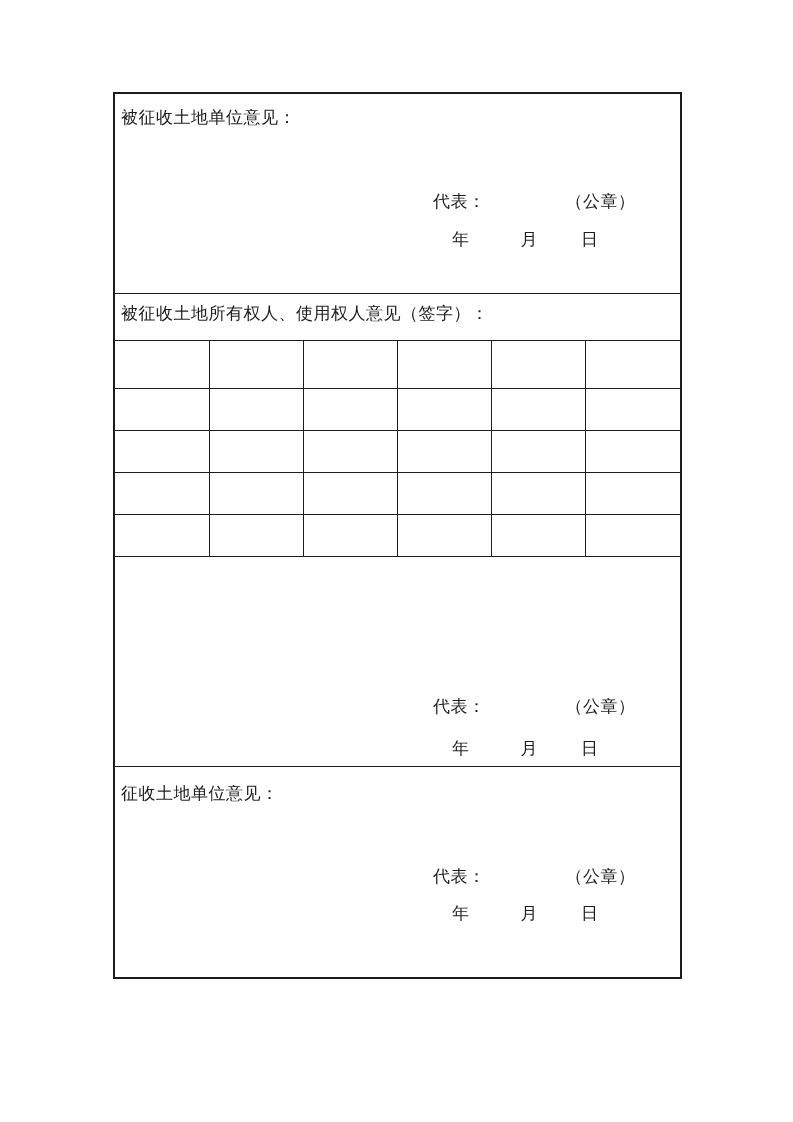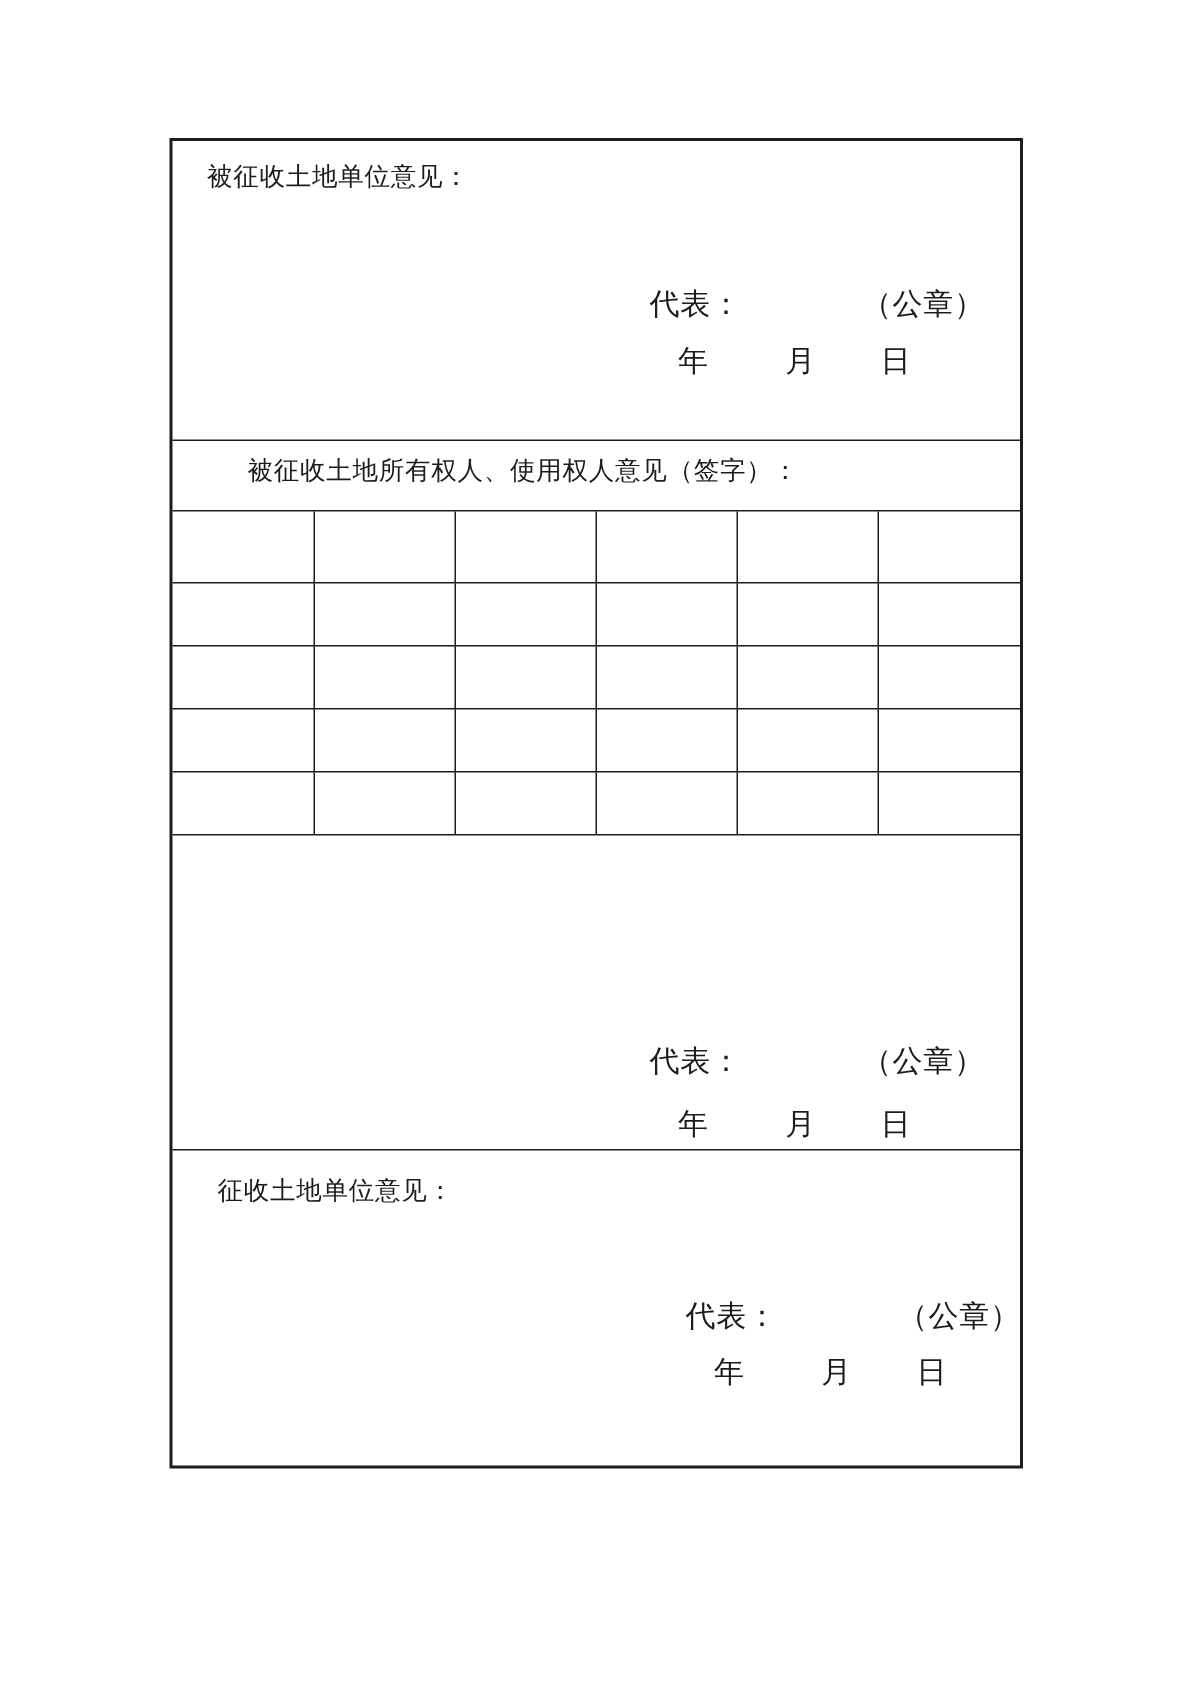--- a/index.html
+++ b/index.html
@@ -26,26 +26,26 @@
     box-sizing: border-box;
   }
   .rule-bottom { border-bottom: 1px solid #1c1c1c; }
   .sec-title {
     font-size: 17px;
     letter-spacing: 0.5px;
     line-height: 1.25;
     white-space: nowrap;
   }
   .s1 { height: 200px; }
-  .s1 .sec-title { padding: 13px 0 0 23px; }
+  .s1 .sec-title { padding: 13px 0 0 6px; }
   .s2h { height: 47px; }
-  .s2h .sec-title { padding: 9px 0 0 6px; margin-left: 44px; }
+  .s2h .sec-title { padding: 9px 0 0 6px; }
   .s3 { height: 210px; }
   .s3 .sec-title { padding: 15px 0 0 6px; }
-  .s4 { flex: 1; margin-left: 24px; }
+  .s4 { flex: 1; }
   .s4 .sec-title { padding: 16px 0 0 6px; }
 
   table.sign-grid {
     border-collapse: collapse;
     width: 100%;
     table-layout: fixed;
   }
   table.sign-grid td {
     border: 1px solid #1c1c1c;
     padding: 0;
@@ -54,21 +54,21 @@
   table.sign-grid tr.first { height: 47px; }
   table.sign-grid tr.first td { border-top: none; }
   table.sign-grid td:first-child { border-left: none; }
   table.sign-grid td:last-child { border-right: none; }
   table.sign-grid tr.last td { border-bottom: none; }
   .grid-box { border-bottom: 1px solid #1c1c1c; }
 
   .rep-line, .date-line {
     position: absolute;
     left: 318px;
-    font-size: 20px;
+    font-size: 17px;
     letter-spacing: 0.5px;
     line-height: 1;
     white-space: nowrap;
   }
   .rep-line .seal { display: inline-block; margin-left: 80px; }
   .date-line .y { display: inline-block; margin-left: 19px; }
   .date-line .m { display: inline-block; margin-left: 51px; }
   .date-line .d { display: inline-block; margin-left: 43px; }
   .s1 .rep-line { top: 99px; }
   .s1 .date-line { top: 137px; }

